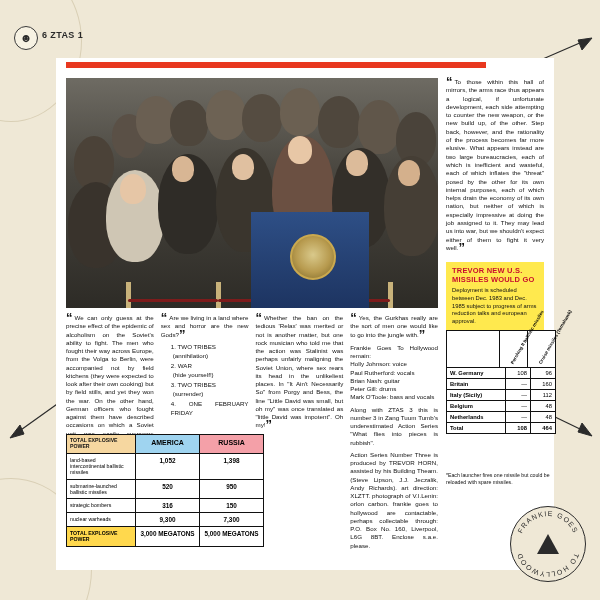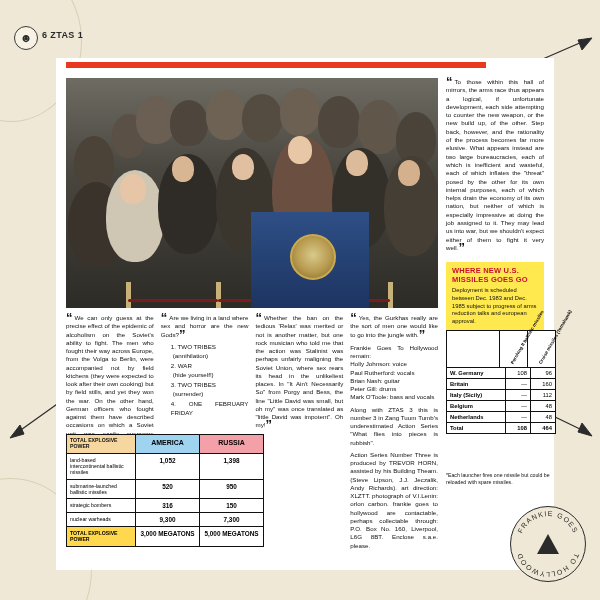--- a/index.html
+++ b/index.html
@@ -259,21 +259,21 @@
       <div style="margin-top:4px">Along with ZTAS 3 this is number 3 in Zang Tuum Tumb's underestimated Action Series "What flies into pieces is rubbish".</div>
       <div style="margin-top:4px">Action Series Number Three is produced by TREVOR HORN, assisted by his Building Theam. (Steve Lipson, J.J. Jeczalik, Andy Richards). art direction: XLZTT. photograph of V.I.Lenin: orlon carbon. frankie goes to hollywood are contactable, perhaps collectable through: P.O. Box No. 160, Liverpool, L6G 8BT. Enclose s.a.e. please.</div>
     </div>
   </div>
 
   <div class="sidecol">
     <div class="sidetext">
       <span class="qm">“</span><span>To those within this hall of mirrors, the arms race thus appears a logical, if unfortunate development, each side attempting to counter the new weapon, or the new build up, of the other. Step back, however, and the rationality of the process becomes far more elusive. What appears instead are two large bureaucracies, each of which is inefficient and wasteful, each of which inflates the "threat" posed by the other for its own internal purposes, each of which helps drain the economy of its own nation, but neither of which is especially impressive at doing the job assigned to it. They may lead us into war, but we shouldn't expect either of them to fight it very well.</span><span class="qm">”</span>
     </div>
     <div class="yellowbox">
-      <h3>WHERE NEW U.S. MISSILES GOES GO</h3>
+      <h3>TREVOR NEW U.S. MISSILES WOULD GO</h3>
       <p>Deployment is scheduled between Dec. 1983 and Dec. 1985 subject to progress of arms reduction talks and european approval.</p>
     </div>
   </div>
 
   <div class="mtable">
     <div class="mhead">
       <div class="lbl"></div>
       <div class="rot">
           <span>Pershing II ballistic missiles</span>
         </div>

